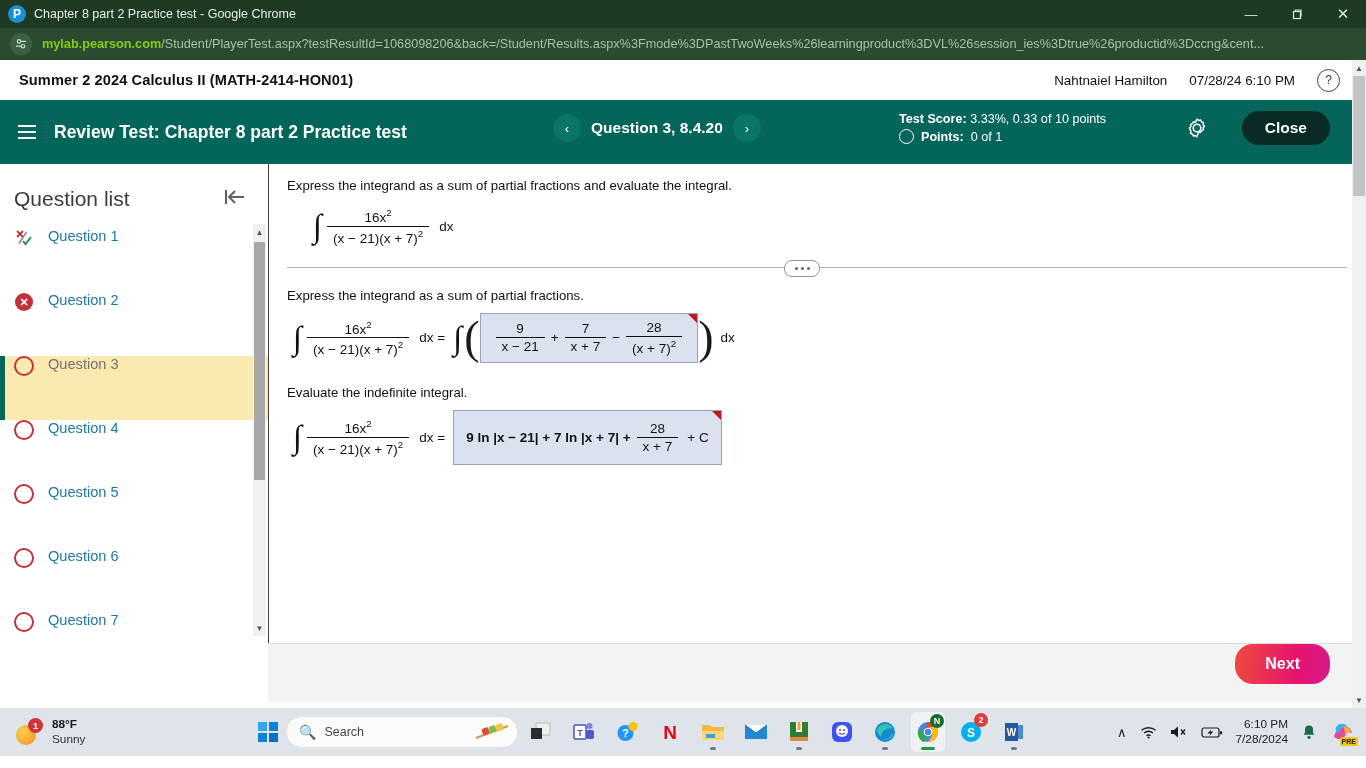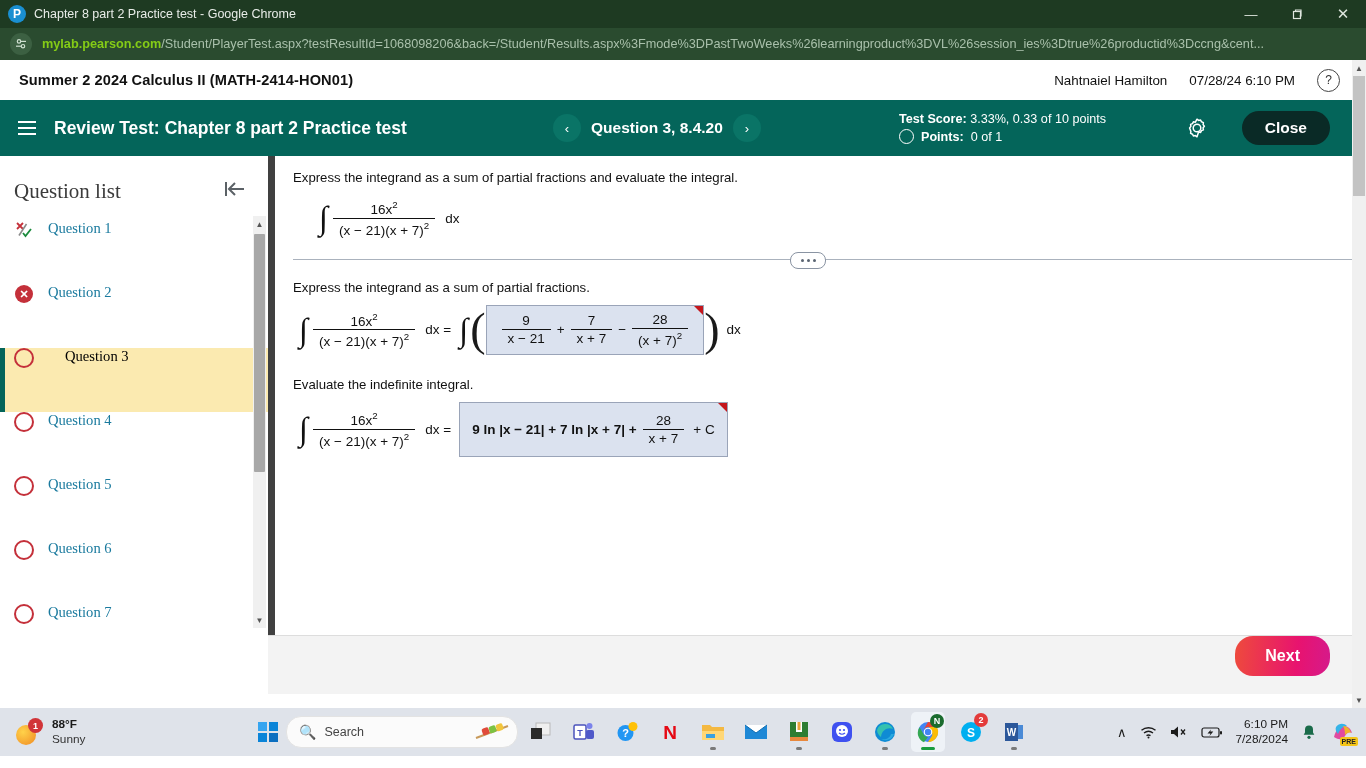--- a/index.html
+++ b/index.html
@@ -31,21 +31,21 @@
   .viewport{position:relative;width:1366px;height:648px;background:#fff;}
 
   .coursebar{height:40px;display:flex;align-items:center;justify-content:space-between;
              padding:0 0 0 19px;background:#fff;}
   .course-title{font-size:14.6px;color:#111;font-weight:bold;letter-spacing:.1px;}
   .course-right{display:flex;align-items:center;gap:22px;padding-right:26px;}
   .course-right span{font-size:13.4px;color:#111;}
   .helpico{width:21px;height:21px;border-radius:50%;border:1.4px solid #444;
            display:flex;align-items:center;justify-content:center;font-size:12px;color:#333;}
 
-  .greenbar{height:56px;background:#04655a;display:flex;align-items:center;
+  .greenbar{height:64px;background:#04655a;display:flex;align-items:center;
             padding-left:10px;color:#fff;position:relative;}
   .hamb{width:34px;height:34px;display:flex;flex-direction:column;justify-content:center;
         align-items:center;gap:4px;cursor:pointer;}
   .hamb i{display:block;width:18px;height:2px;background:#fff;}
   .gb-title{margin-left:10px;font-size:17.5px;}
   .gb-title .lead{font-weight:bold;}
   .gb-title .name{font-weight:bold;margin-left:5px;}
   .qnav{position:absolute;left:553px;top:0;height:56px;display:flex;align-items:center;gap:10px;}
   .navbtn{width:28px;height:28px;border-radius:50%;background:#0a7466;color:#fff;
           display:flex;align-items:center;justify-content:center;font-size:13px;cursor:pointer;}
@@ -56,34 +56,34 @@
   .score-l1 b{font-weight:bold;}
   .score-l2{font-size:12.6px;display:flex;align-items:center;gap:7px;}
   .score-l2 .circ{width:13px;height:13px;border:1.7px solid #fff;border-radius:50%;}
   .gearbtn{position:absolute;left:1186px;top:17px;cursor:pointer;}
   .closebtn{position:absolute;right:36px;top:11px;height:34px;padding:0 23px;
             border-radius:17px;background:#0a2a26;color:#fff;font-size:15.5px;
             font-weight:bold;display:flex;align-items:center;cursor:pointer;}
 
   
   .body-row{display:flex;height:538px;background:#fff;position:relative;}
-  .sidebar{width:268px;flex:0 0 268px;border-right:7px solid #404040;position:relative;
-           background:#fff;font-family:Liberation Serif, serif;}
+  .sidebar{width:268px;flex:0 0 268px;border-right:1px solid #404040;position:relative;
+           background:#fff;}
   .sb-head{display:flex;align-items:center;justify-content:space-between;
            padding:22px 20px 0 14px;}
   .sb-title{font-size:21px;color:#3b3b3b;}
   .collapse{cursor:pointer;}
   .qlist{margin-top:16px;position:relative;}
   .qitem{height:64px;display:flex;align-items:flex-start;padding-left:14px;gap:14px;
          position:relative;cursor:pointer;}
   .qitem.active{background:#fbeab0;}
   .qitem.active:before{content:"";position:absolute;left:0;top:0;bottom:0;width:5px;
                        background:#04655a;}
   .qitem .lbl{font-size:14.6px;color:#1a7a9e;}
-  .qitem.active .lbl{color:#000000;margin-left:17px;}
+  .qitem.active .lbl{color:#737373;}
   .ico-wrap{width:20px;height:20px;display:flex;align-items:center;justify-content:center;flex:0 0 auto;}
   .ring{width:16px;height:16px;border:2px solid #c4303a;border-radius:50%;}
   .xfill{width:18px;height:18px;border-radius:50%;background:#c4303a;color:#fff;
          font-size:11px;font-weight:bold;display:flex;align-items:center;justify-content:center;}
   .sb-scroll{position:absolute;right:2px;top:60px;width:13px;height:412px;background:#f0f0f0;}
   .sb-thumb{position:absolute;left:1px;top:18px;width:11px;height:238px;background:#a8a8a8;border-radius:1px;}
   .sb-arrow{position:absolute;left:0;width:13px;height:16px;display:flex;align-items:center;
             justify-content:center;font-size:8px;color:#555;}
 
   

